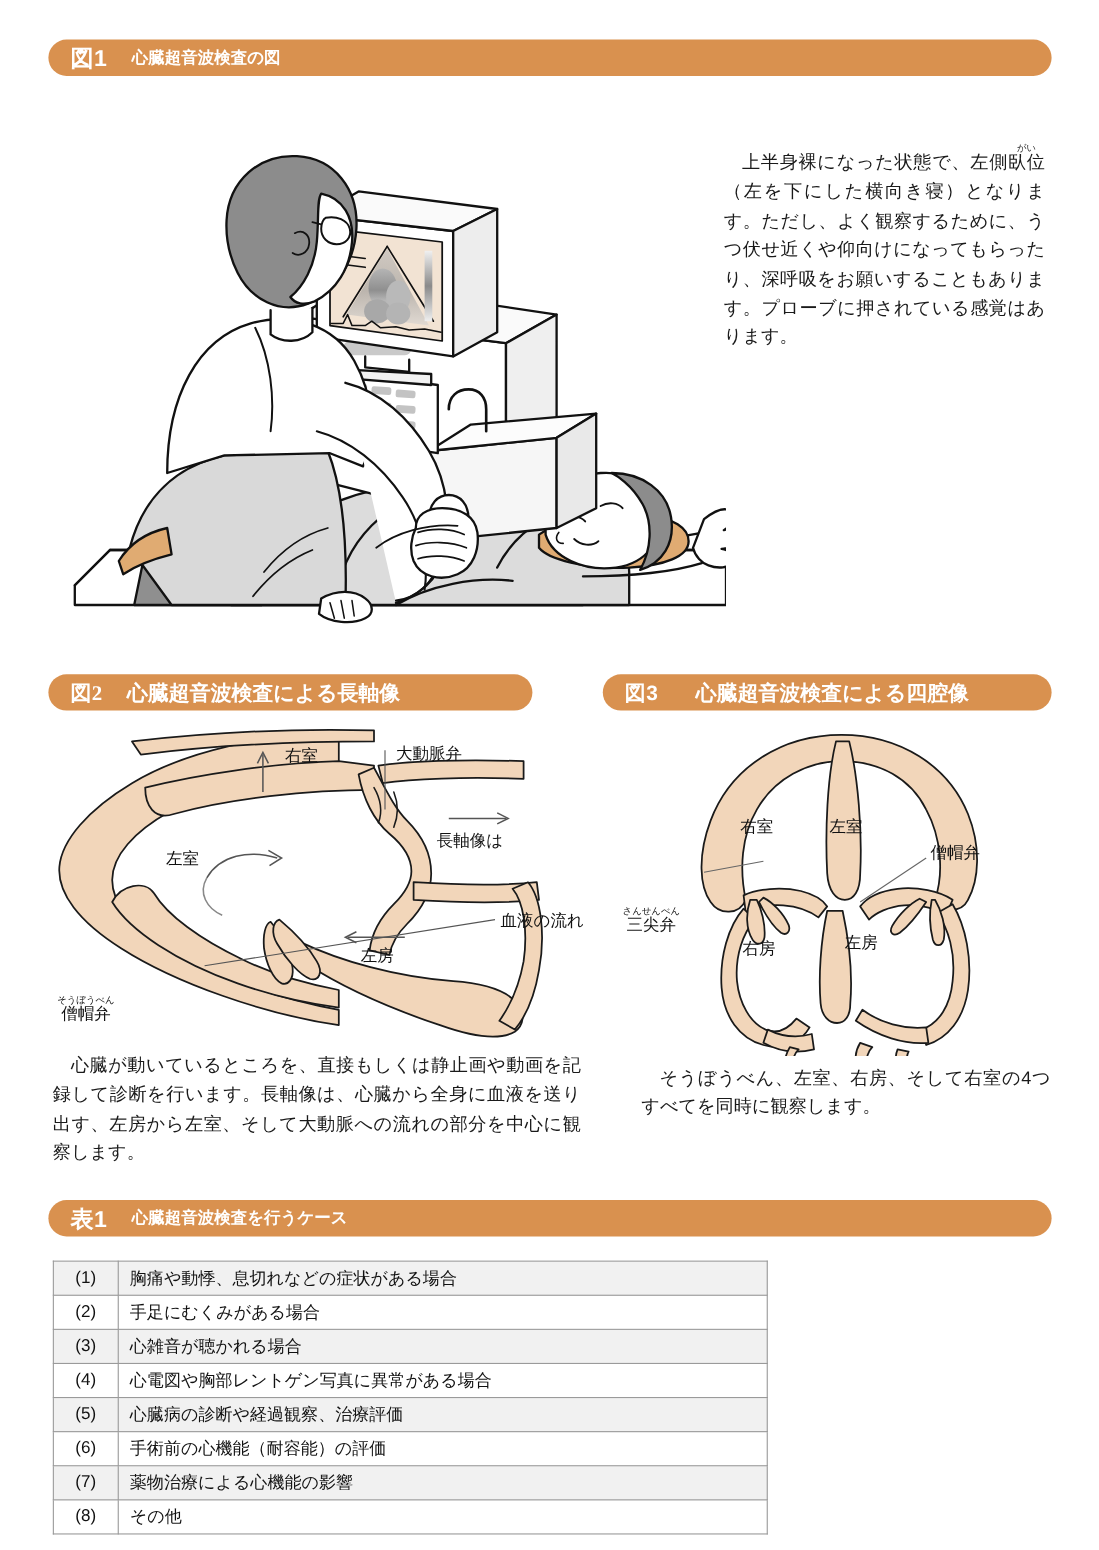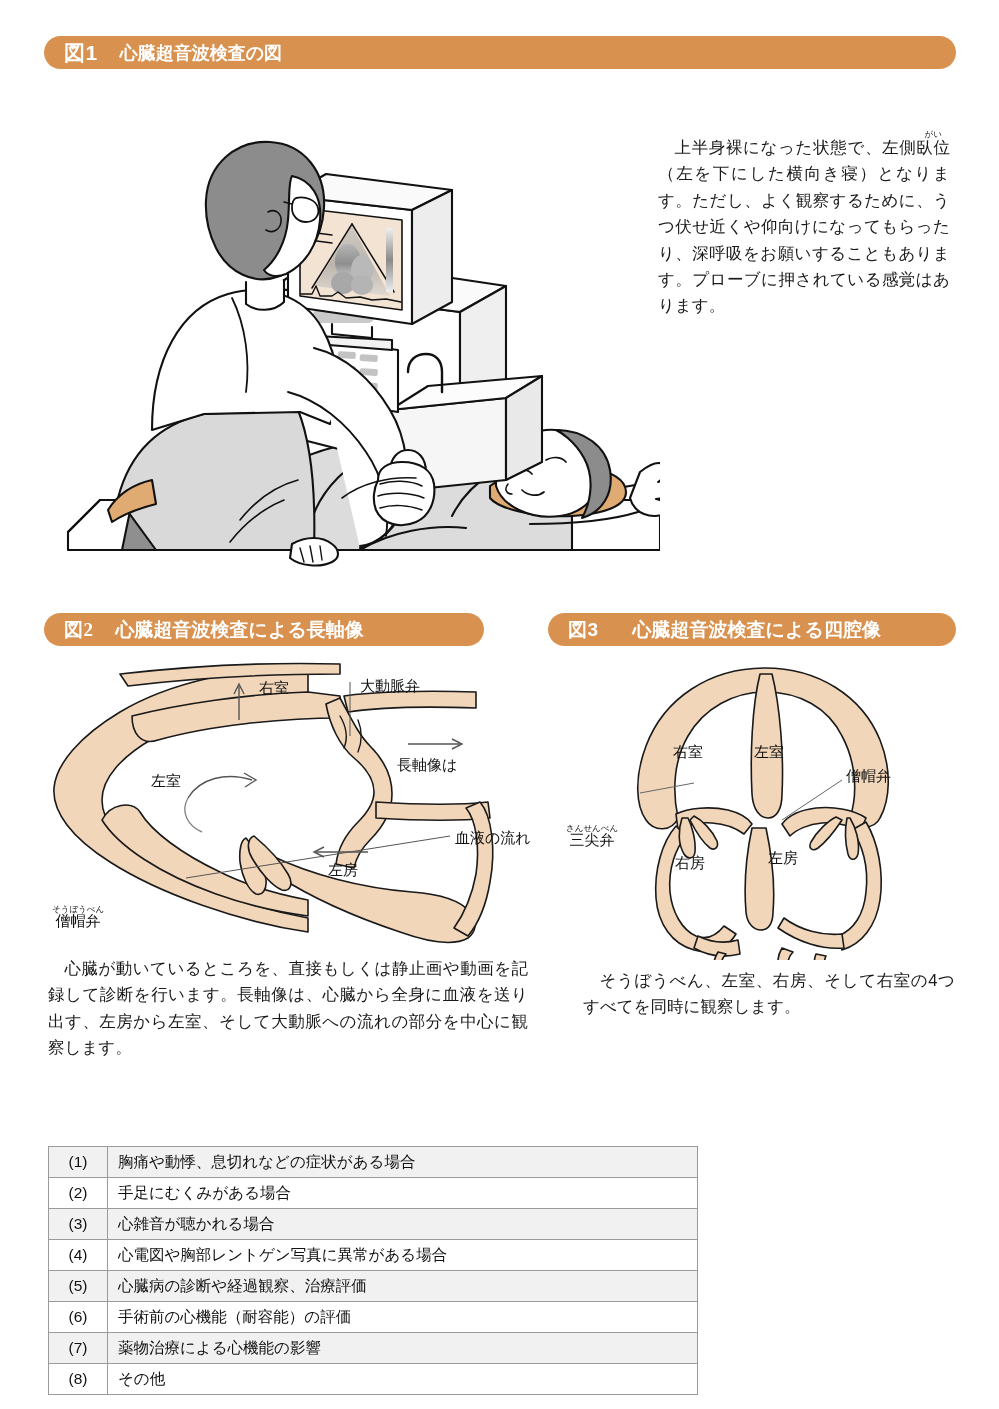--- a/index.html
+++ b/index.html
@@ -26,21 +26,21 @@
   }
   .pill .num{
     color:#ffffff;
     font-size:21px;
     font-weight:bold;
     letter-spacing:.5px;
     white-space:nowrap;
   }
   .pill .ttl{
     color:#ffffff;
-    font-size:18px;
+    font-size:15px;
     font-weight:bold;
     margin-left:22px;
     white-space:nowrap;
   }
   #pill-fig1{left:44px;top:36px;width:912px;height:33px;}
   #pill-fig2{left:44px;top:613px;width:440px;height:33px;font-family:Liberation Serif, serif;}
   #pill-fig3{left:548px;top:613px;width:408px;height:33px;gap:12px;}
   #pill-tbl1{left:44px;top:1091px;width:912px;height:33px;}
   #pill-fig2 .num,#pill-fig3 .num,#pill-fig2 .ttl,#pill-fig3 .ttl{font-size:19px;}
   #pill-fig2 .ttl,#pill-fig3 .ttl{}
@@ -456,20 +456,24 @@
   </div>
 
   <div class="para" id="fig2-caption">
     <span class="indent">心臓が動いているところを、直接もしくは静止画や動画を記録して診断を行います。長軸像は、心臓から全身に血液を送り出す、左房から左室、そして大動脈への流れの部分を中心に観察します。</span>
   </div>
 
   <div class="para" id="fig3-caption">
     <span class="indent">そうぼうべん、左室、右房、そして右室の4つすべてを同時に観察します。</span>
   </div>
 
+  <div class="pill" id="pill-tbl1">
+    <span class="num">表1</span>
+    <span class="ttl">心臓超音波検査を行うケース</span>
+  </div>
 
   <table id="case-table">
     <tbody>
         <tr class="alt">
           <td class="no">(1)</td>
           <td class="txt">胸痛や動悸、息切れなどの症状がある場合</td>
         </tr>
         <tr>
           <td class="no">(2)</td>
           <td class="txt">手足にむくみがある場合</td>

